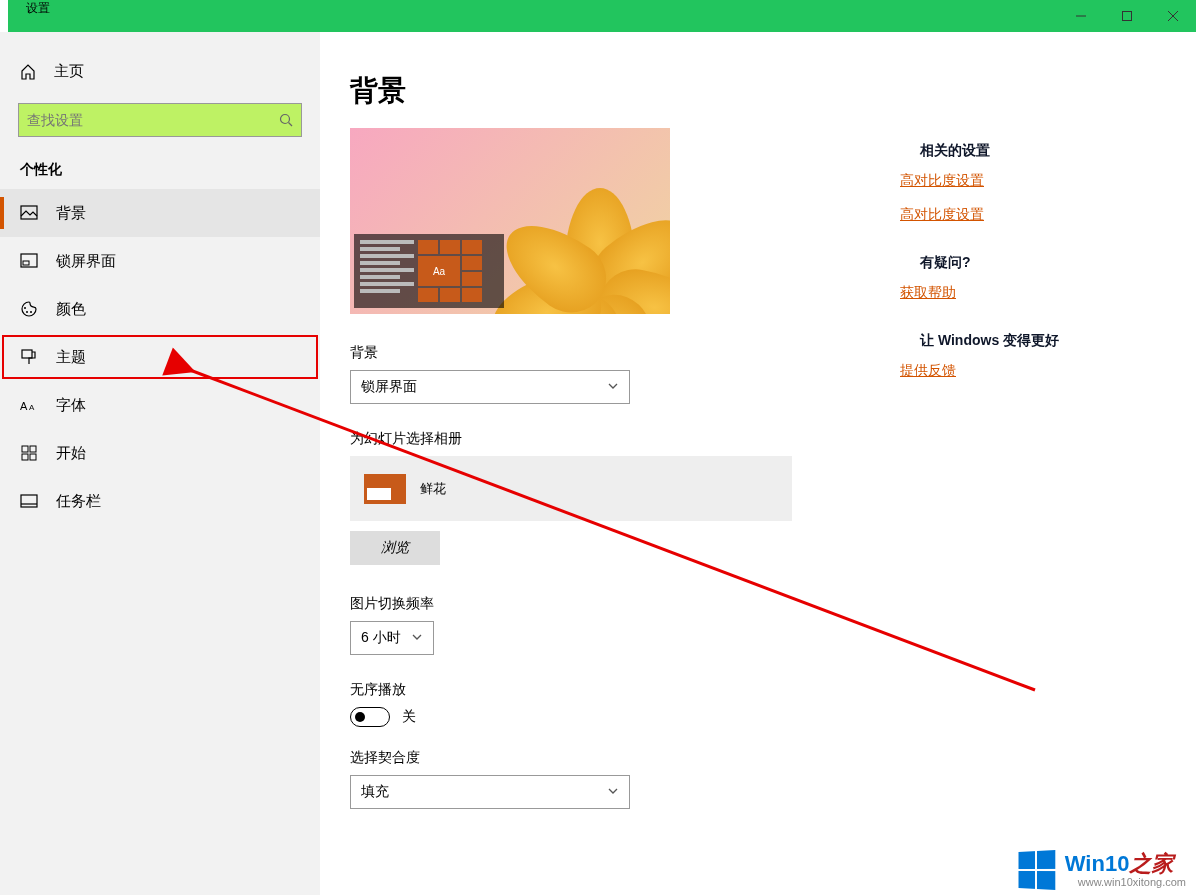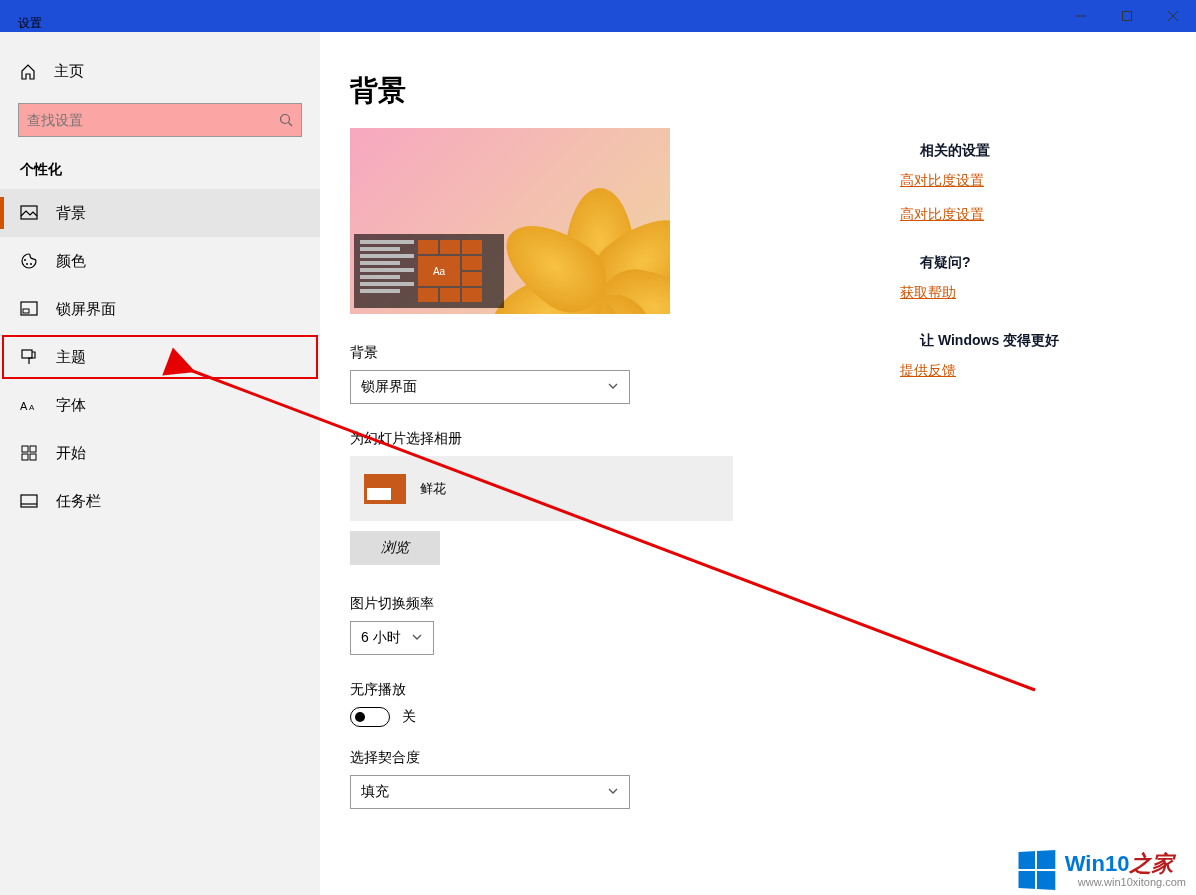--- a/index.html
+++ b/index.html
@@ -1,27 +1,27 @@
 <!DOCTYPE html>
 <html><head>
 <meta charset="utf-8">
 <style>
 * { margin: 0; padding: 0; box-sizing: border-box; font-family: "Microsoft YaHei", "Segoe UI", sans-serif; }
 body { width: 1196px; height: 895px; background: #fff; display: flex; flex-direction: column; overflow: hidden; position: relative; }
-.titlebar { height: 32px; display: flex; align-items: flex-end; background: #1d4ed8; }
+.titlebar { height: 32px; display: flex; align-items: flex-start; background: #22c55e; margin-left: 8px; }
 .titlebar .title { padding-left: 18px; font-size: 12px; color: #000; }
 .titlebar .winbtns { margin-left: auto; display: flex; }
 .titlebar .winbtn { width: 46px; height: 32px; display: flex; align-items: center; justify-content: center; color: #333; }
 .titlebar .winbtn svg { width: 10px; height: 10px; }
 .body { flex: 1; display: flex; min-height: 0; }
 .sidebar { width: 320px; background: #f2f2f2; padding-top: 20px; position: relative; }
 .home { padding: 10px 20px; display: flex; align-items: center; gap: 18px; }
 .home .icon { width: 16px; height: 16px; display:flex; align-items:center; justify-content:center; }
 .home .label { font-size: 15px; color: #000; }
-.search { margin: 12px 18px 0 18px; height: 34px; border: 1px solid #999; display: flex; align-items: center; padding: 0 8px; background: #fca5a5; }
+.search { margin: 12px 18px 0 18px; height: 34px; border: 1px solid #999; display: flex; align-items: center; padding: 0 8px; background: #bef264; }
 .search input { flex: 1; border: none; outline: none; background: transparent; font-size: 14px; color: #666; }
 .search .sicon { color: #666; width:14px; height:18px; display:flex; align-items:center; justify-content:center; }
 .cat-head { padding: 24px 20px 10px 20px; font-size: 14px; font-weight: 600; color: #000; }
 .navitem { height: 48px; display: flex; align-items: center; gap: 18px; padding: 0 20px; position: relative; }
 .navitem.active { background: #e5e5e5; }
 .navitem.active::before { content: ""; position: absolute; left: 0; top: 8px; bottom: 8px; width: 4px; background: #d35400; }
 .navitem .icon { width: 18px; height: 18px; display: flex; align-items: center; justify-content: center; color: #333; }
 .navitem .label { font-size: 15px; color: #000; }
 .navitem.highlight-box { outline: 2px solid #e60000; outline-offset: -4px; }
 .main { flex: 1; padding: 40px 0 0 30px; position: relative; overflow: hidden; }
@@ -33,21 +33,21 @@
 .preview .taskbar-mock .col1 { display:flex; flex-direction:column; gap:3px; }
 .preview .taskbar-mock .line { width:54px; height:4px; background:#bbb; }
 .preview .taskbar-mock .line.s { width:40px; }
 .preview .taskbar-mock .grid { display:grid; grid-template-columns: repeat(3, 20px); grid-auto-rows: 14px; gap:2px; }
 .preview .taskbar-mock .tile { background:#c75a1a; }
 .preview .taskbar-mock .tile.big { grid-column: span 2; grid-row: span 2; display:flex; align-items:center; justify-content:center; font-size:10px; color:#fff; }
 .section-lbl { font-size: 14px; color: #000; margin-bottom: 8px; }
 .dropdown { width: 280px; height: 34px; border: 1px solid #999; display: flex; align-items: center; justify-content: space-between; padding: 0 10px; background: #fff; font-size: 14px; margin-bottom: 26px; }
 .dropdown.sm { width: 84px; }
 .dropdown .chev { color:#555; }
-.folder-row { width: 383px; height: 65px; background: #eee; display: flex; align-items: center; gap: 14px; padding: 0 14px; margin-bottom: 10px; }
+.folder-row { width: 442px; height: 65px; background: #eee; display: flex; align-items: center; gap: 14px; padding: 0 14px; margin-bottom: 10px; }
 .folder-ico { width: 42px; height: 30px; background:#c75a1a; position:relative; }
 .folder-ico::after { content:""; position:absolute; left:3px; top:14px; width:24px; height:12px; background:#fff; }
 .folder-lbl { font-size: 13px; color:#000; }
 .btn { width: 90px; height: 34px; background: #ddd; border:none; font-size: 14px; color:#000; margin-bottom: 30px; font-style: italic; }
 .toggle-row { display:flex; align-items:center; gap:12px; margin-bottom:22px; }
 .toggle { width:40px; height:20px; border:1px solid #000; border-radius: 10px; background:#fff; position:relative; }
 .toggle .knob { width:10px; height:10px; border-radius:50%; background:#000; position:absolute; top:4px; left:4px; }
 .toggle-state { font-size:14px; color:#000; }
 .rightcol { position:absolute; left:930px; top:62px; width:240px; }
 .rightcol .rh { font-size:14px; font-weight:600; color:#0f172a; margin-top:30px; margin-bottom:12px;margin-left:20px; }
@@ -113,36 +113,36 @@
           <svg width="18" height="18" viewBox="0 0 18 18">
             <rect x="1" y="2" width="16" height="13" fill="none" stroke="#000" stroke-width="1.2"></rect>
             <path d="M1 12 L6 7 L10 11 L13 8 L17 12" fill="none" stroke="#000" stroke-width="1.2"></path>
           </svg>
         </span>
       <span class="label">背景</span>
     </div>
     <div class="navitem">
       <span class="icon">
           <svg width="18" height="18" viewBox="0 0 18 18">
+            <rect x="1" y="2" width="16" height="13" fill="none" stroke="#000" stroke-width="1.2"></rect>
+            <rect x="3" y="9" width="6" height="4" fill="none" stroke="#000" stroke-width="1"></rect>
+          </svg>
+        </span>
+      <span class="label">锁屏界面</span>
+    </div>
+    <div class="navitem">
+      <span class="icon">
+          <svg width="18" height="18" viewBox="0 0 18 18">
             <path d="M9 2 A7 7 0 1 0 16 9 C16 6 13 8 11 6 C9 4 11 2 9 2 Z" fill="none" stroke="#000" stroke-width="1.2"></path>
             <circle cx="5" cy="8" r="1" fill="#000"></circle>
             <circle cx="7" cy="12" r="1" fill="#000"></circle>
             <circle cx="11" cy="12" r="1" fill="#000"></circle>
           </svg>
         </span>
       <span class="label">颜色</span>
-    </div>
-    <div class="navitem">
-      <span class="icon">
-          <svg width="18" height="18" viewBox="0 0 18 18">
-            <rect x="1" y="2" width="16" height="13" fill="none" stroke="#000" stroke-width="1.2"></rect>
-            <rect x="3" y="9" width="6" height="4" fill="none" stroke="#000" stroke-width="1"></rect>
-          </svg>
-        </span>
-      <span class="label">锁屏界面</span>
     </div>
     <div class="navitem highlight-box">
       <span class="icon">
           <svg width="18" height="18" viewBox="0 0 18 18">
             <rect x="2" y="2" width="10" height="8" fill="none" stroke="#000" stroke-width="1.2"></rect>
             <path d="M12 4 L15 4 L15 10 L9 10 L9 16" fill="none" stroke="#000" stroke-width="1.2"></path>
           </svg>
         </span>
       <span class="label">主题</span>
     </div>

